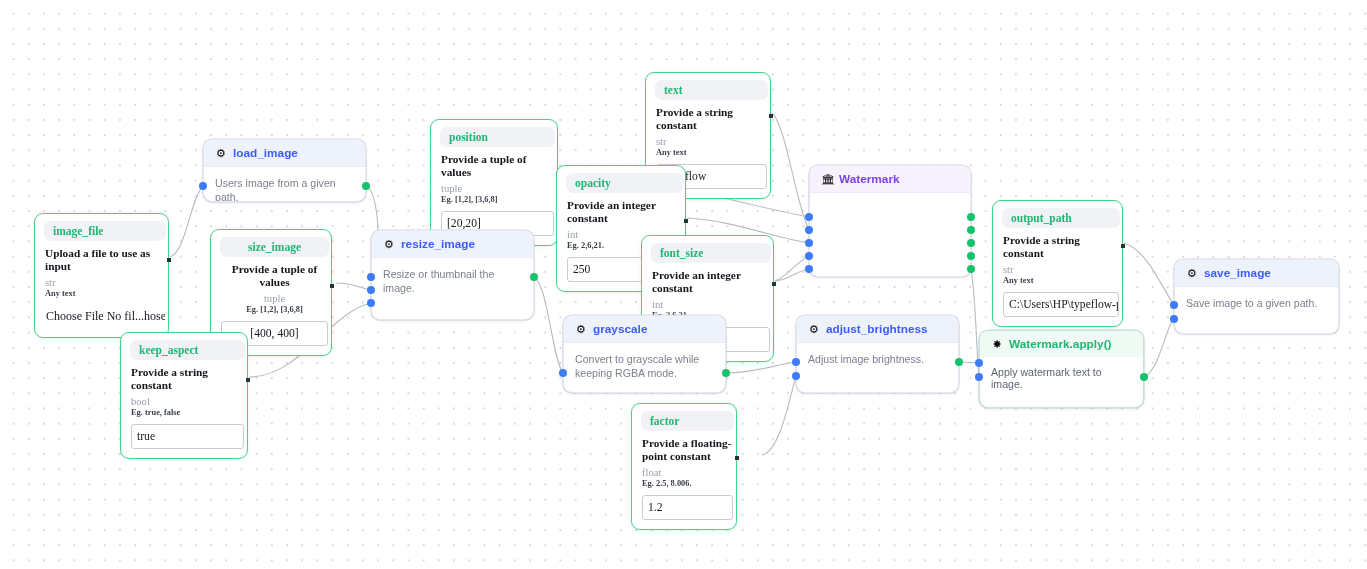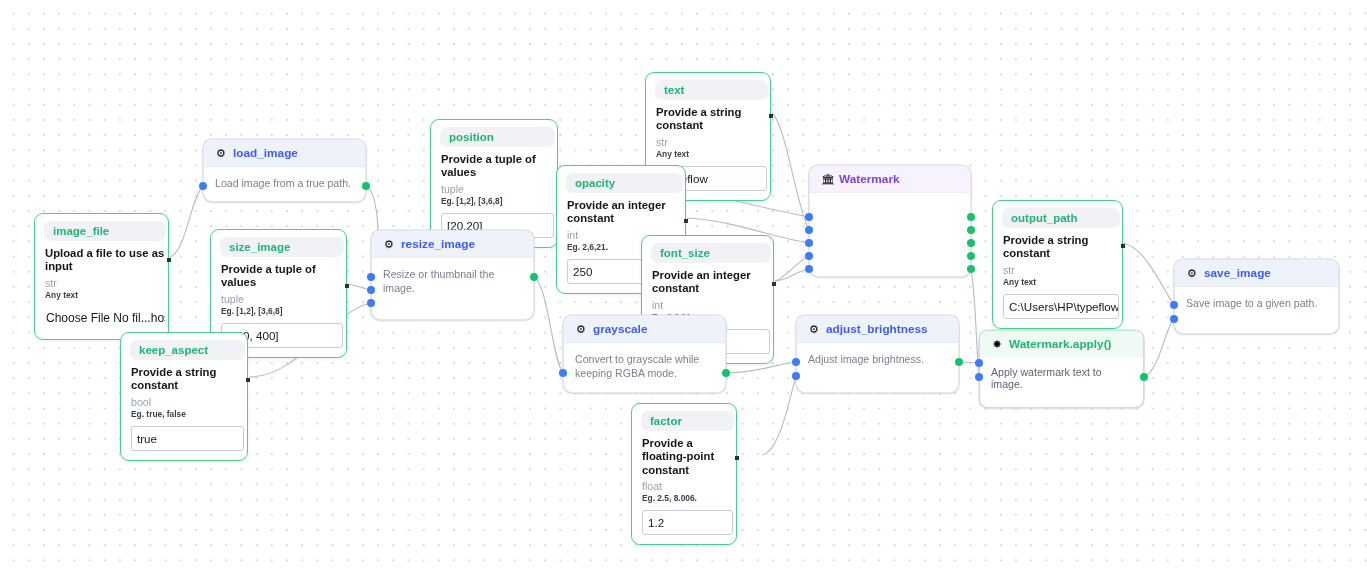--- a/index.html
+++ b/index.html
@@ -19,20 +19,21 @@
     background:#ffffff;
     border-radius:9px;
     box-sizing:border-box;
     box-shadow:0 1px 3px rgba(30,40,70,.10), 0 0 0 .6px rgba(210,215,225,.9);
   }
   
   .node.const{
     border:1.3px solid #46d18b;
     box-shadow:0 1px 4px rgba(40,170,110,.12);
     padding:7px 2px 9px 9px;
+    font-family:Liberation Serif, serif;
   }
   .const .c-title{
     background:#f1f2f5;
     border-radius:7px;
     color:#21b573;
     font-size:11.5px;
     font-weight:bold;
     padding:4px 9px;
     display:block;
   }
@@ -124,21 +125,21 @@
 
   <div id="node-layer">
       <div class="node const" style="left: 34px; top: 213px; width: 135px;">
         <div class="c-title">image_file</div>
         <div class="c-desc">Upload a file to use as input</div>
         <div class="c-type">str</div>
         <div class="c-eg">Any text</div>
         <div class="c-input" style="border: none; font-size: 12px; padding: 3px 1px;">Choose File No fil...hosen</div>
         <div class="sqport" style="right: -3px; top: 44px;"></div>
       </div>
-      <div class="node const" style="left: 210px; top: 229px; width: 137px;">
+      <div class="node const" style="left: 210px; top: 229px; width: 122px; text-align: center;">
         <div class="c-title">size_image</div>
         <div class="c-desc">Provide a tuple of values</div>
         <div class="c-type">tuple</div>
         <div class="c-eg">Eg. [1,2], [3,6,8]</div>
         <div class="c-input">[400, 400]</div>
         <div class="sqport" style="right: -3px; top: 54px;"></div>
       </div>
       <div class="node const" style="left: 120px; top: 332px; width: 128px;">
         <div class="c-title">keep_aspect</div>
         <div class="c-desc">Provide a string constant</div>
@@ -194,21 +195,21 @@
         <div class="c-eg">Any text</div>
         <div class="c-input">C:\Users\HP\typeflow-pr</div>
         <div class="sqport" style="right: -3px; top: 43px;"></div>
       </div>
       <div class="node fn" style="left: 203px; top: 139px; width: 163px; height: 63px;">
         <div class="f-head">
           <span class="ico">⚙</span>
           <span class="f-title">load_image</span>
         </div>
         <div class="f-body">
-          <div class="f-desc">Load image from a true path.</div>
+          <div class="f-desc">Users image from a given path.</div>
         </div>
       </div>
       <div class="port in" style="left: 199px; top: 182px; position: absolute;"></div>
       <div class="port out" style="left: 362px; top: 182px; position: absolute;"></div>
       <div class="node fn" style="left: 371px; top: 230px; width: 163px; height: 90px;">
         <div class="f-head">
           <span class="ico">⚙</span>
           <span class="f-title">resize_image</span>
         </div>
         <div class="f-body">

